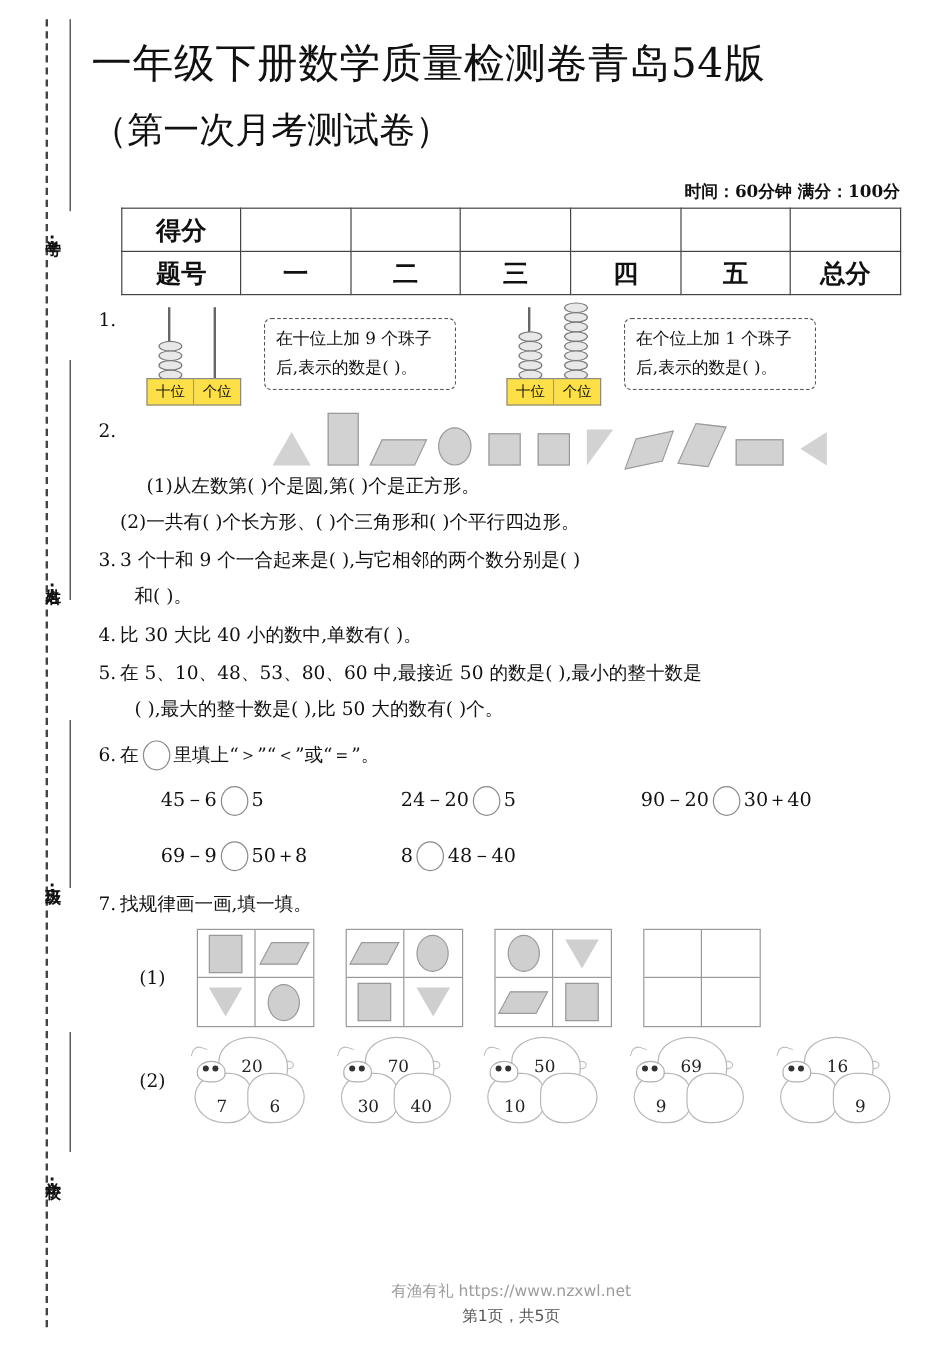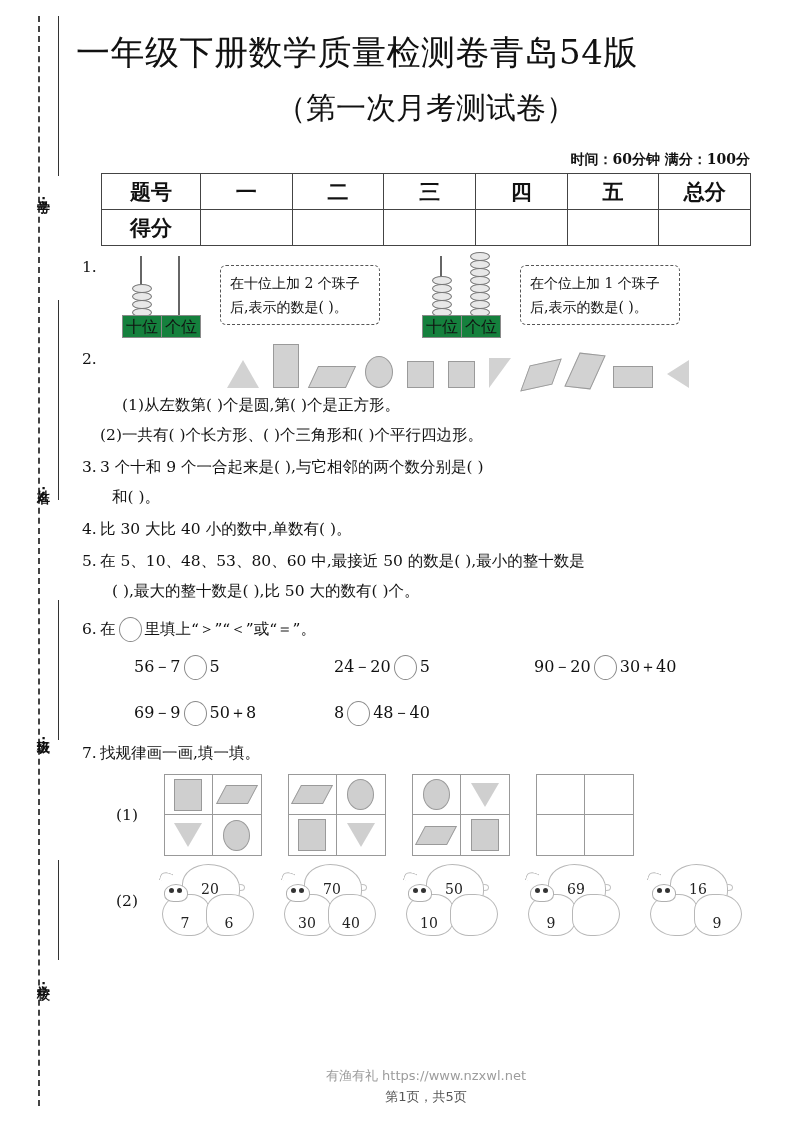--- a/index.html
+++ b/index.html
@@ -54,21 +54,21 @@
 
   .title {
     text-align: left;
     font-size: 34px;
     font-weight: 400;
     letter-spacing: 0.5px;
     margin: 30px 0 0 0;
     font-family: "DejaVu Serif", "Liberation Serif", serif;
   }
   .subtitle {
-    text-align: center;
+    text-align: left;
     font-size: 30px;
     margin: 12px 0 0 0;
     font-family: "DejaVu Serif", "Liberation Serif", serif;
   }
 
   .meta-line {
     text-align: right;
     font-size: 14px;
     margin: 22px 26px 4px 0;
     font-weight: 600;
@@ -140,24 +140,24 @@
     margin-top: -1px;
   }
   .base {
     position: absolute;
     bottom: 0; left: 6px;
     display: flex;
   }
   .base-cell {
     width: 38px; height: 21px;
     border: 1px solid #8a8a8a;
-    font-size: 16px;
+    font-size: 12px;
     line-height: 21px;
     text-align: center;
-    background: #15803d;
+    background: #fde047;
     font-family: "DejaVu Sans", "Liberation Sans", sans-serif;
   }
   .base-cell + .base-cell { border-left: none; }
 
   .bubble {
     border: 1px dashed #555;
     border-radius: 6px;
     padding: 5px 9px;
     font-size: 14px;
     line-height: 24px;
@@ -315,37 +315,37 @@
 
 <div class="page">
 
   <div class="title">一年级下册数学质量检测卷青岛54版</div>
   <div class="subtitle">（第一次月考测试卷）</div>
   <div class="meta-line">时间：60分钟  满分：100分</div>
 
   <table class="score">
     <tbody>
         <tr>
+      <td class="hdr">得分</td>
+      <td></td>
+      <td></td>
+      <td></td>
+      <td></td>
+      <td></td>
+      <td></td>
+    </tr>
+    <tr>
       <td class="hdr">题号</td>
       <td>一</td>
       <td>二</td>
       <td>三</td>
       <td>四</td>
       <td>五</td>
       <td>总分</td>
     </tr>
-    <tr>
-      <td class="hdr">得分</td>
-      <td></td>
-      <td></td>
-      <td></td>
-      <td></td>
-      <td></td>
-      <td></td>
-    </tr>
   </tbody>
     </table>
 
 
   <div class="q" style="margin-top:4px;">
     <span class="qnum">1.</span>
     <div class="qbody">
       <div class="abacus-row">
 
         <div class="abacus-unit">
@@ -356,21 +356,21 @@
               <div class="bead"></div>
                 <div class="bead"></div>
                 <div class="bead"></div>
                 <div class="bead"></div>
             </div>
             <div class="base">
               <div class="base-cell">十位</div>
               <div class="base-cell">个位</div>
             </div>
           </div>
-          <div class="bubble">在十位上加 2 个珠子后,表示的数是(        )。</div>
+          <div class="bubble">在十位上加 9 个珠子后,表示的数是(        )。</div>
         </div>
 
         <div class="abacus-unit" style="margin-left:36px;">
           <div class="abacus">
             <div class="rod" style="left:24px;height:62px;"></div>
             <div class="rod" style="left:62px;height:62px;"></div>
             <div class="beads" style="left:16px;bottom:21px;">
               <div class="bead"></div>
                 <div class="bead"></div>
                 <div class="bead"></div>
@@ -445,21 +445,21 @@
     <span class="qnum">6.</span>
     <div class="qbody">
       <div style="display:flex;align-items:center;">
         <span>在</span>
         <span class="op-circle"></span>
         <span>里填上“＞”“＜”或“＝”。</span>
       </div>
 
       <div class="cmp-row" style="margin-top:8px;">
         <div class="cmp-item">
-          <span>56－7</span>
+          <span>45－6</span>
           <span class="op-circle"></span>
           <span>5</span>
         </div>
         <div class="cmp-item">
           <span>24－20</span>
           <span class="op-circle"></span>
           <span>5</span>
         </div>
         <div class="cmp-item">
           <span>90－20</span>

